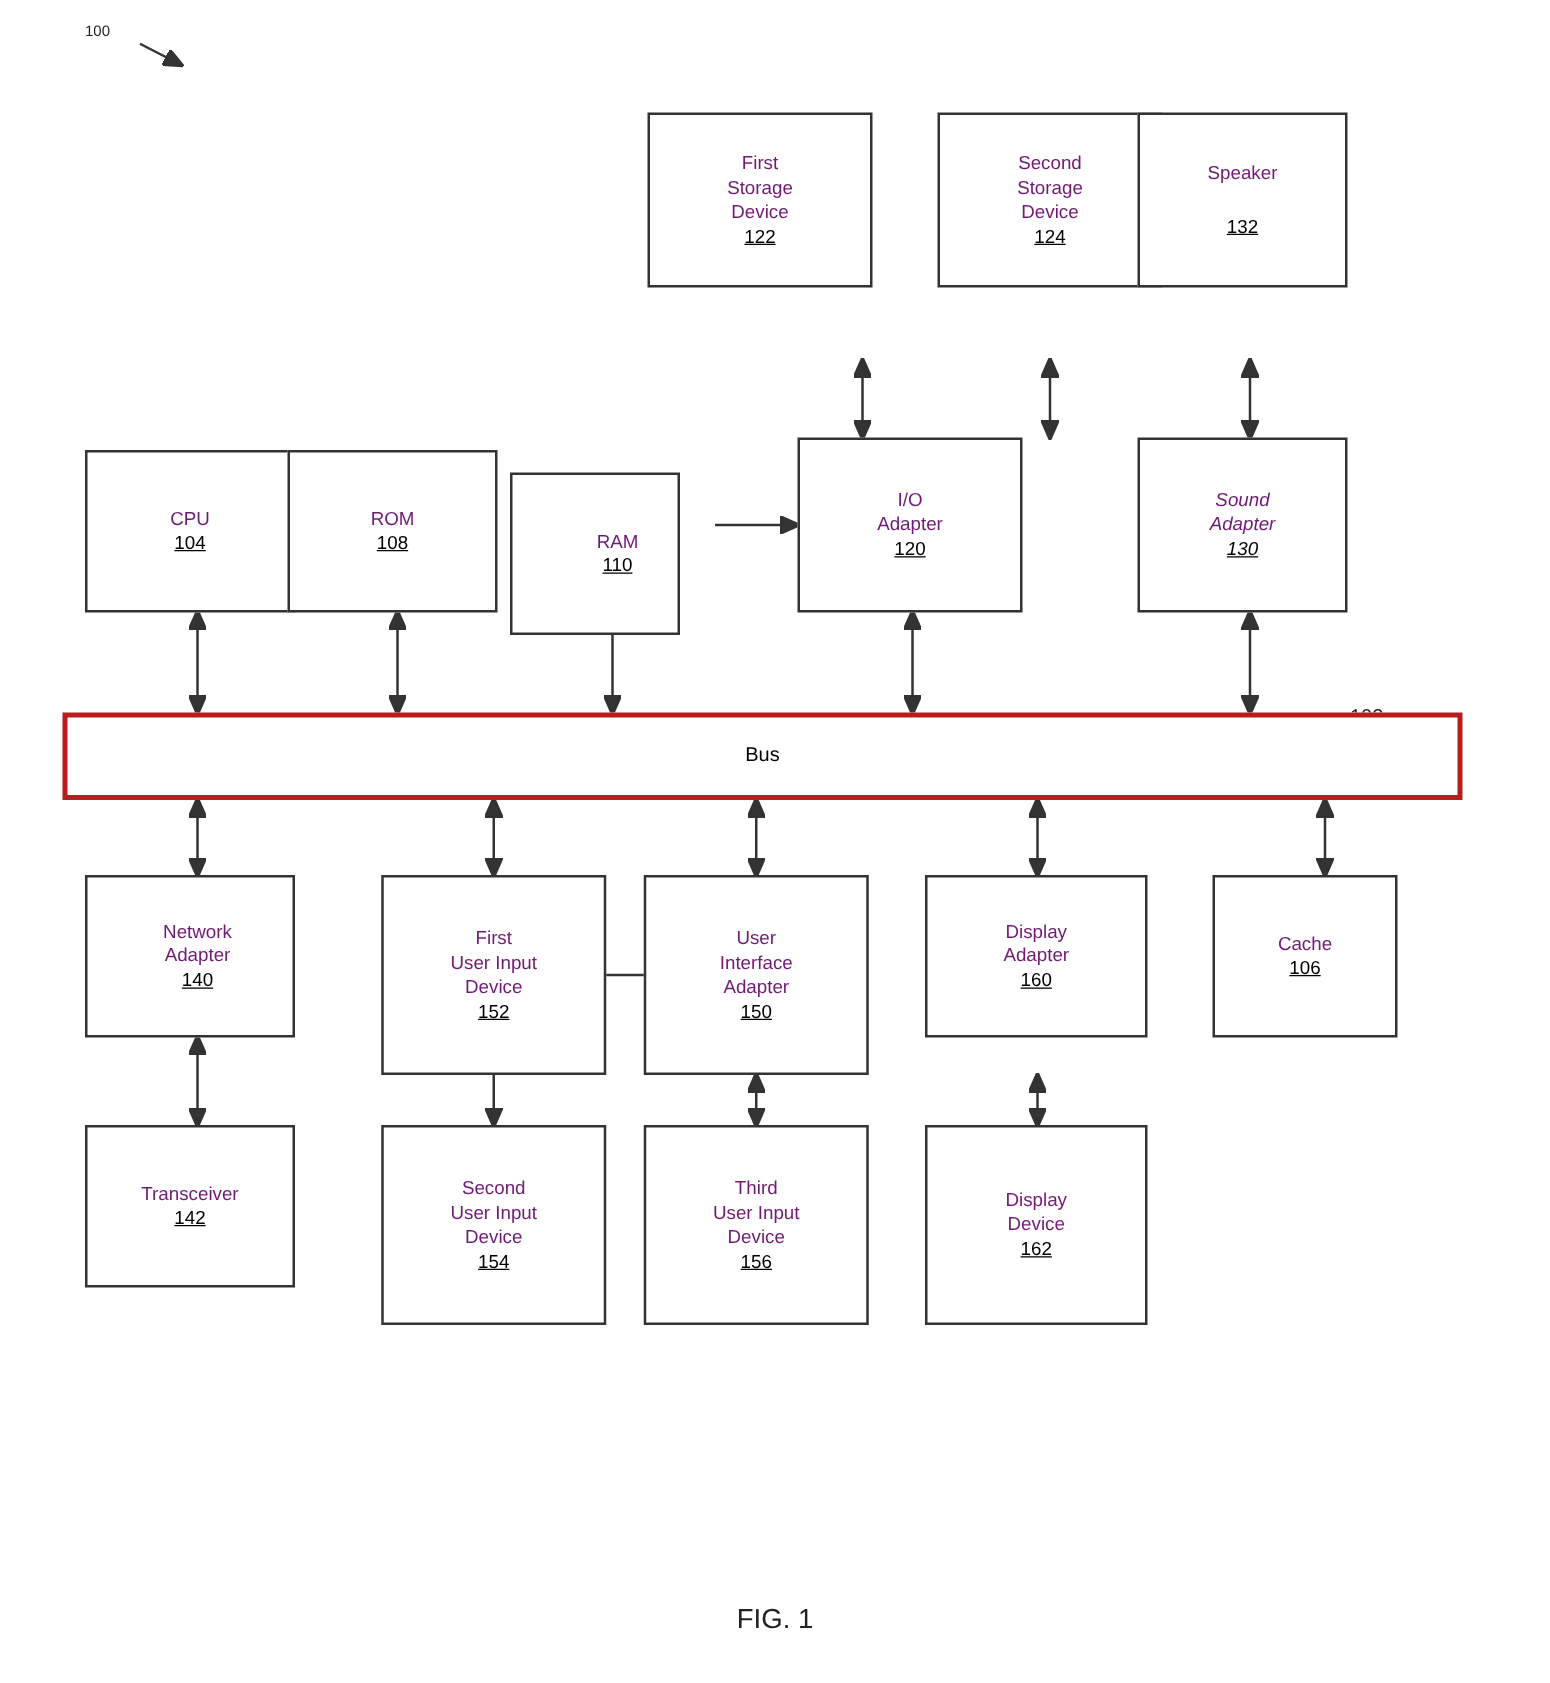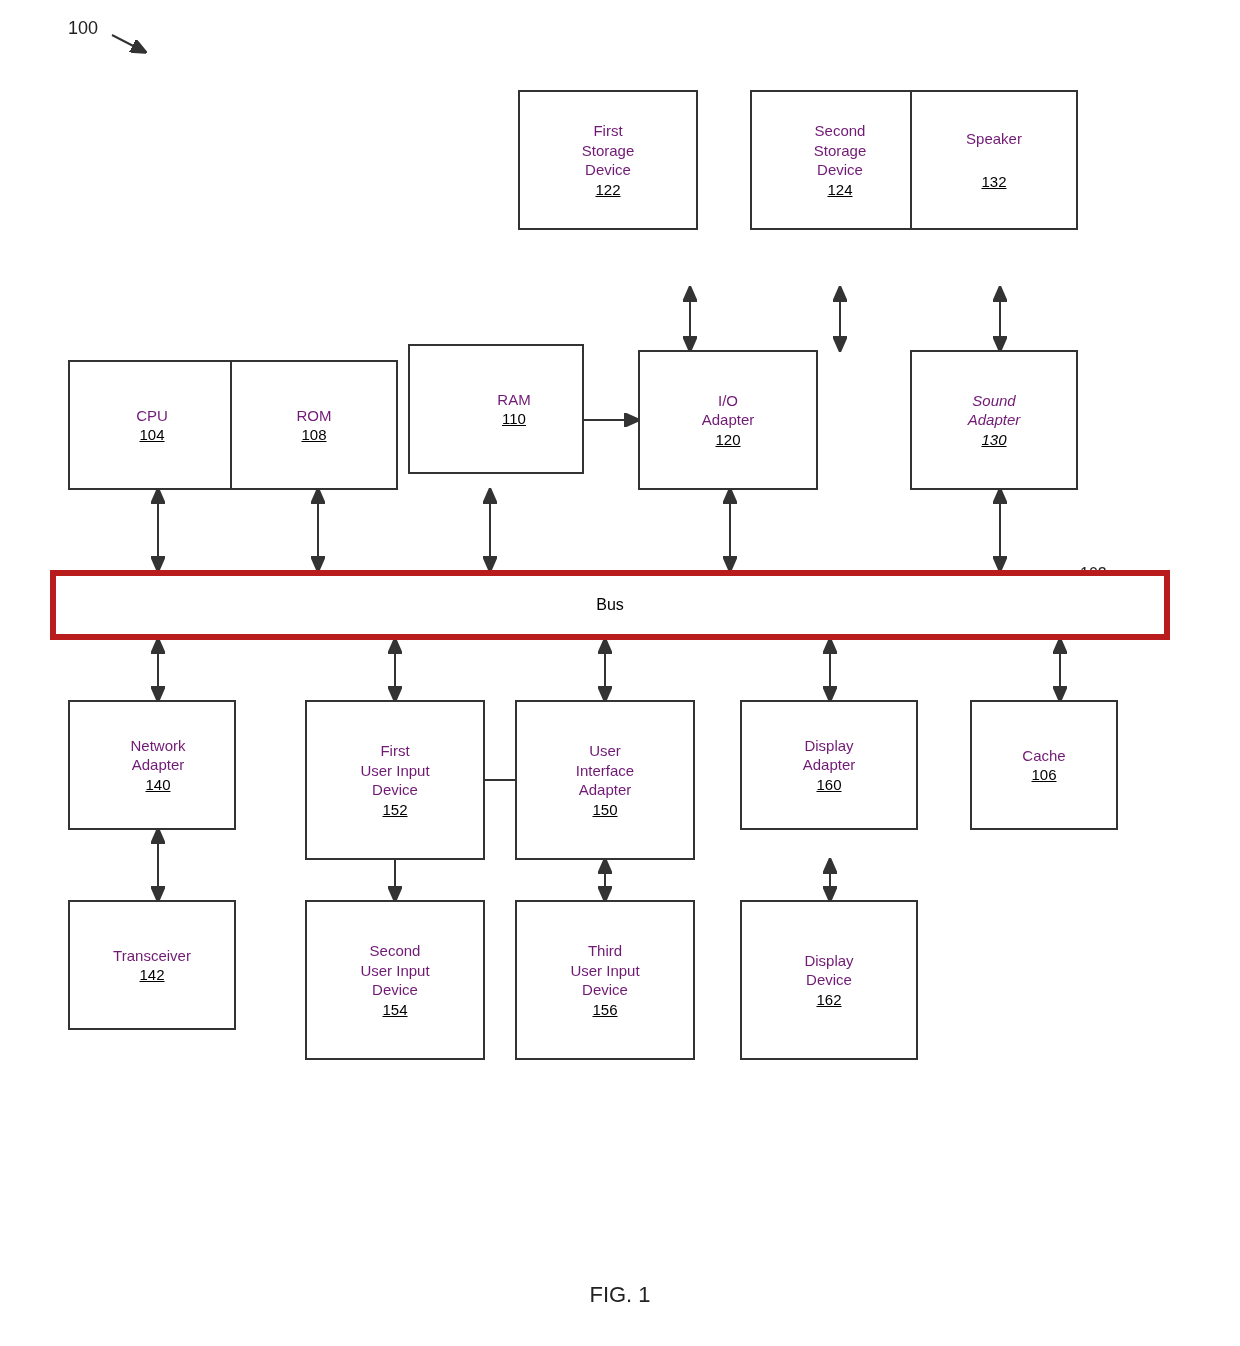--- a/index.html
+++ b/index.html
@@ -33,37 +33,37 @@
       font-size: 15px;
       color: #701a75;
     }
     .node .num {
       text-decoration: underline;
       font-size: 15px;
       color: #000000;
     }
     .bus-box {
       position: absolute;
-      border: 6px solid #b91c1c;
+      border: 4px solid #b91c1c;
       background: #fff;
       display: flex;
       align-items: center;
       justify-content: center;
       font-size: 16px;
     }
     .fig-label {
       position: absolute;
       font-size: 22px;
       font-weight: normal;
       color: #222;
       text-align: center;
     }
     .diagram-label {
       position: absolute;
-      font-size: 18px;
+      font-size: 12px;
       color: #222;
     }
     svg.arrows {
       position: absolute;
       top: 0; left: 0;
       width: 1240px;
       height: 1346px;
       pointer-events: none;
     }
     svg.arrows line, svg.arrows path, svg.arrows polyline {
@@ -145,21 +145,21 @@
   <div class="node" style="left:68px; top:360px; width:168px; height:130px;">
     <span class="label">CPU</span>
     <span class="num">104</span>
   </div>
 
   <div class="node" style="left:230px; top:360px; width:168px; height:130px;">
     <span class="label">ROM</span>
     <span class="num">108</span>
   </div>
 
-  <div class="node" style="left:408px; top:344px; width:176px; height:130px;padding-left:36px;">
+  <div class="node" style="left:408px; top:378px; width:136px; height:130px;padding-left:36px;">
     <span class="label">RAM</span>
     <span class="num">110</span>
   </div>
 
   <div class="node" style="left:638px; top:350px; width:180px; height:140px;">
     <span class="label">I/O<br>Adapter</span>
     <span class="num">120</span>
   </div>
 
   <div class="node" style="left:518px; top:90px; width:180px; height:140px;">

